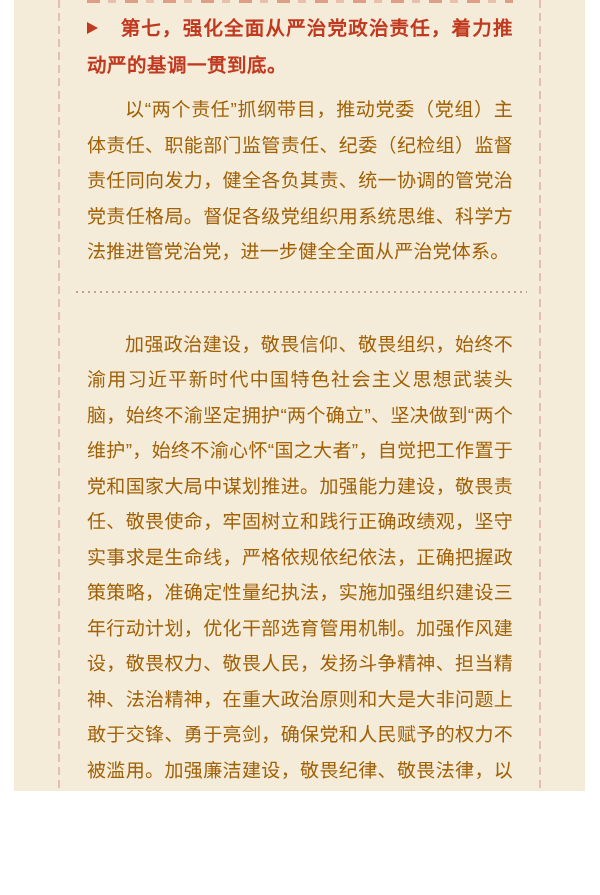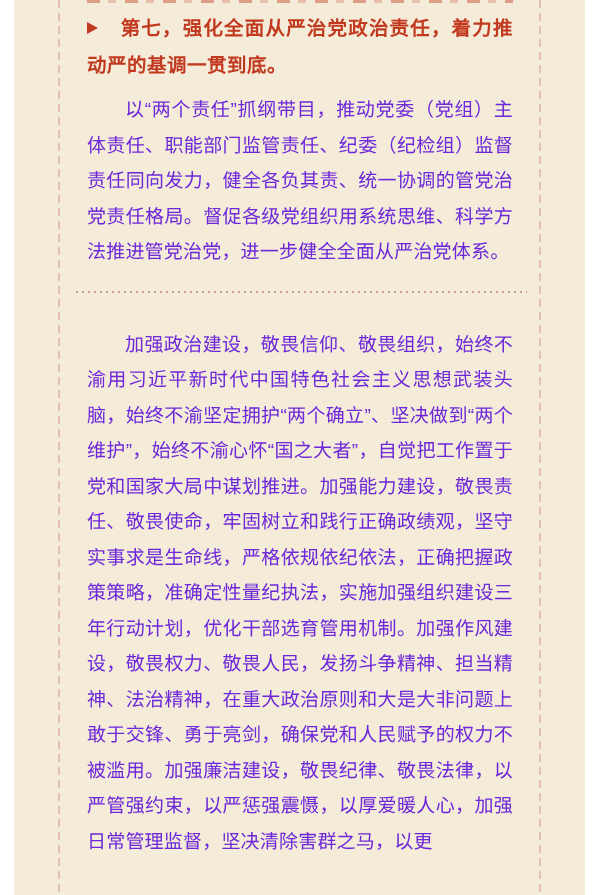--- a/index.html
+++ b/index.html
@@ -7,21 +7,21 @@
     padding: 0;
     width: 600px;
     height: 895px;
     overflow: hidden;
     background: #ffffff;
     font-family: "Liberation Sans", sans-serif;
   }
   .page {
     position: relative;
     width: 600px;
-    height: 895px;
+    height: 791px;
     background: #ffffff;
     overflow: hidden;
   }
   
   .sheet {
     position: absolute;
     top: 0;
     left: 14px;
     width: 571px;
     height: 895px;
@@ -80,21 +80,21 @@
     width: 0;
     height: 0;
     border-left: 11px solid #c13a1f;
     border-top: 6.5px solid transparent;
     border-bottom: 6.5px solid transparent;
     margin-right: 22px;
     transform: translateY(-1px);
   }
   .para {
     margin: 8px 0 0 0;
-    color: #6d28d9;
+    color: #a16207;
     font-size: 19px;
     line-height: 35.5px;
     text-align: justify;
     text-indent: 2em;
     letter-spacing: 0.2px;
   }
   .para-2 { margin-top: 10px; }
   .divider {
     height: 2px;
     margin: 21px -14px 0 -11px;

